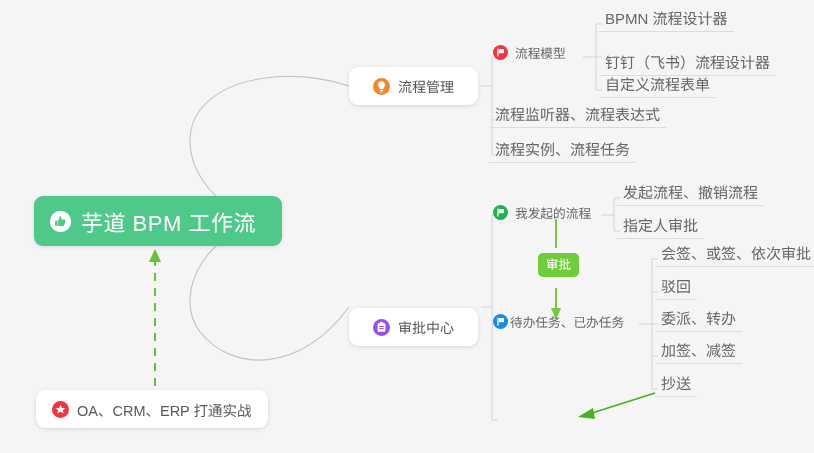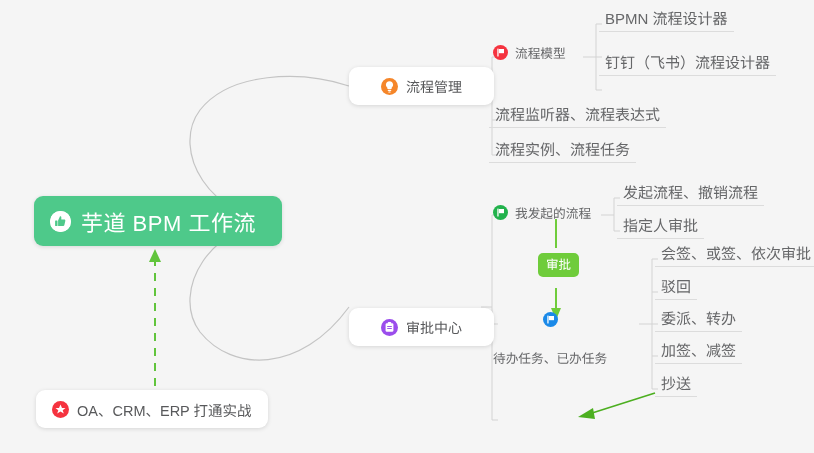--- a/index.html
+++ b/index.html
@@ -35,21 +35,21 @@
     border-radius:9px;
     box-shadow:0 1px 4px rgba(0,0,0,.12);
     padding:0 16px;
     gap:10px;
   }
   #root-node .lbl{
     color:#ffffff;font-size:22px;letter-spacing:.5px;
   }
 
   
-  .branch{height:38px;padding:0 32px;gap:8px;}
+  .branch{height:38px;padding:0 24px;gap:8px;}
   .branch .lbl{font-size:14px;}
   #branch-0{left:349px;top:67px;}
   #branch-1{left:349px;top:288px;margin-top:20px;}
 
   
   #aside-node{
     left:36px;top:390px;height:38px;padding:0 16px;gap:8px;
   }
   #aside-node .lbl{font-size:14.5px;color:#58595b;}
 
@@ -164,20 +164,21 @@
       <svg width="15" height="15" viewBox="0 0 15 15">
         <rect x="4.3" y="3.6" width="1.3" height="8.0" rx="0.5" fill="#ffffff"></rect>
         <path d="M5.9 4.0 L11.0 4.0 L11.0 8.2 L5.9 8.2 Z" fill="#ffffff"></path>
       </svg>
     </span>
     <span style="font-size:12.7px;color:#666769;white-space:nowrap;">流程模型</span>
   </div>
 
   <div class="leaf" style="left:599px;top:12px;">BPMN 流程设计器</div>
   <div class="leaf" style="left:599px;top:56px;">钉钉（飞书）流程设计器</div>
+  <div class="leaf" style="left:599px;top:78px;">自定义流程表单</div>
 
   <div class="leaf" style="left:489px;top:143px;">流程实例、流程任务</div>
   <div class="leaf" style="left:489px;top:108px;">流程监听器、流程表达式</div>
 
   <div class="card branch" id="branch-1">
     <span class="ic ic-circle" style="background:#9b4dec">
       <svg width="17" height="17" viewBox="0 0 17 17">
         <rect x="4.6" y="4.2" width="7.8" height="8.6" rx="1.3" fill="#ffffff"></rect>
         <rect x="6.7" y="2.9" width="3.6" height="2.2" rx="1.0" fill="#ffffff"></rect>
         <rect x="6.2" y="7.0" width="4.6" height="0.95" fill="#9b4dec"></rect>
@@ -192,21 +193,21 @@
       <svg width="15" height="15" viewBox="0 0 15 15">
         <rect x="4.3" y="3.6" width="1.3" height="8.0" rx="0.5" fill="#ffffff"></rect>
         <path d="M5.9 4.0 L11.0 4.0 L11.0 8.2 L5.9 8.2 Z" fill="#ffffff"></path>
       </svg>
     </span>
     <span style="font-size:12.7px;color:#666769;white-space:nowrap;">我发起的流程</span>
   </div>
   <div class="leaf" style="left:617px;top:186px;">发起流程、撤销流程</div>
   <div class="leaf" style="left:617px;top:219px;">指定人审批</div>
 
-  <div style="position:absolute;left:493px;top:312px;display:flex;align-items:center;gap:21px;flex-direction:column;">
+  <div style="position:absolute;left:493px;top:312px;display:flex;align-items:center;gap:2px;">
     <span class="ic ic-circle" style="background:#1a89e8;width:15px;height:15px;">
       <svg width="15" height="15" viewBox="0 0 15 15">
         <rect x="4.3" y="3.6" width="1.3" height="8.0" rx="0.5" fill="#ffffff"></rect>
         <path d="M5.9 4.0 L11.0 4.0 L11.0 8.2 L5.9 8.2 Z" fill="#ffffff"></path>
       </svg>
     </span>
     <span style="font-size:12.7px;color:#666769;white-space:nowrap;">待办任务、已办任务</span>
   </div>
   <div class="leaf" style="left:655px;top:247px;">会签、或签、依次审批</div>
   <div class="leaf" style="left:655px;top:280px;">驳回</div>

